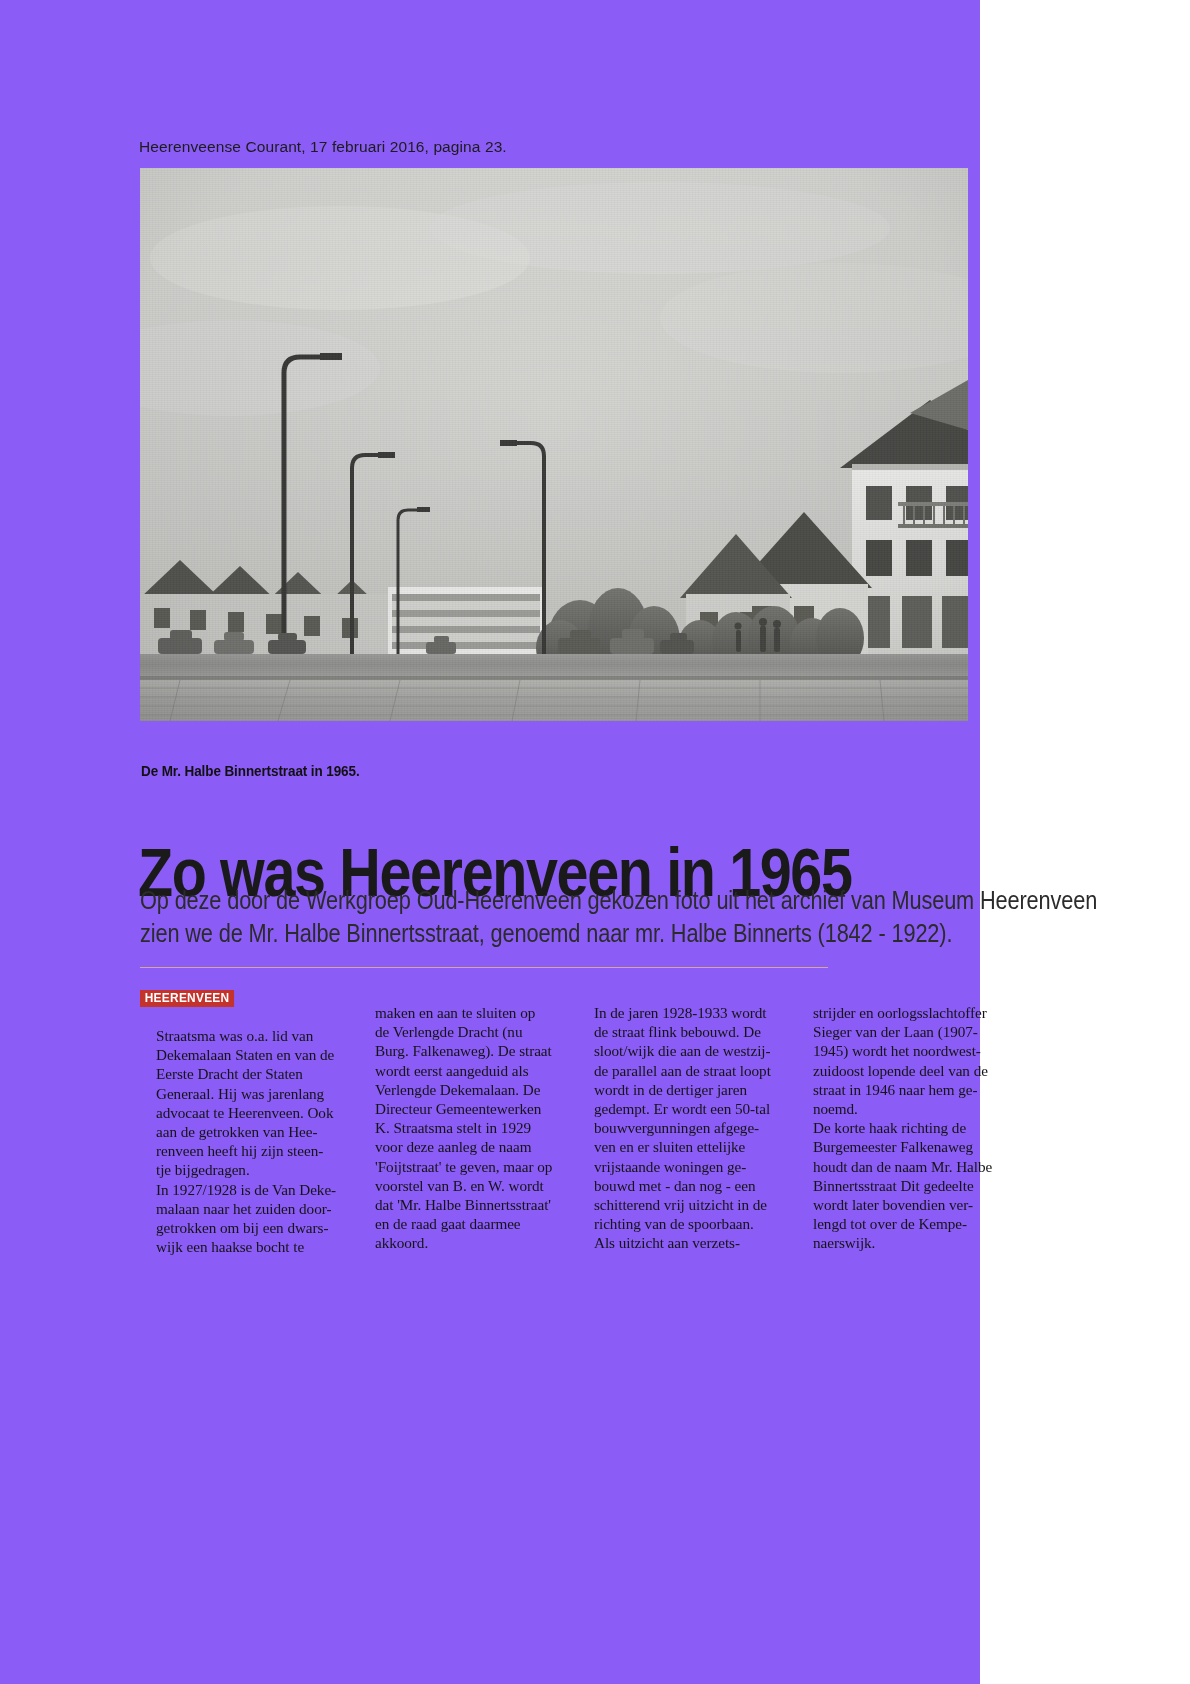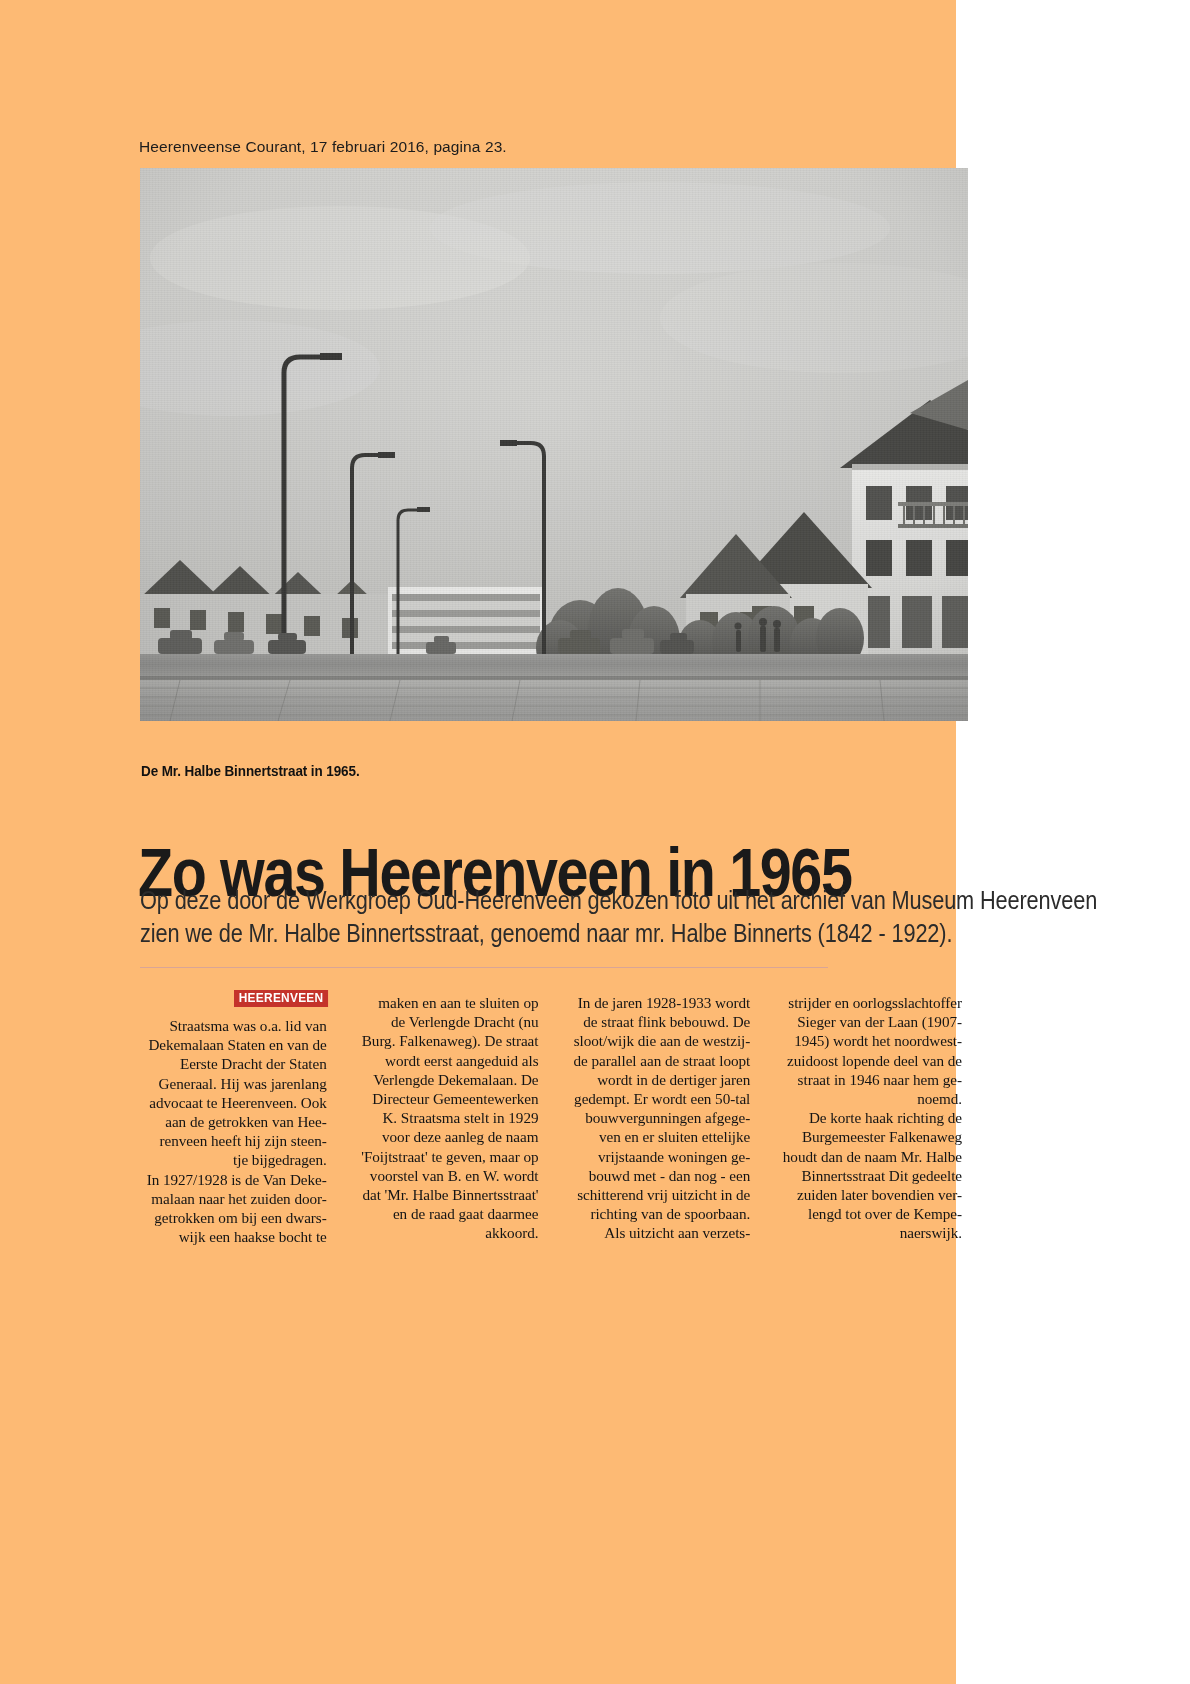--- a/index.html
+++ b/index.html
@@ -13,21 +13,22 @@
     font-family: "Liberation Sans", sans-serif;
     position: relative;
     overflow: hidden;
   }
 
   .page {
     position: absolute;
     left: 0; top: 0;
     width: 956px;
     height: 1684px;
-    background: #fdba74;
+    background: #8b5cf6;
+    padding-left: 24px;
   }
 
   
   .source-line {
     position: absolute;
     left: 139px;
     top: 138px;
     font-size: 15.5px;
     color: #1c1c1c;
     letter-spacing: 0.1px;
@@ -121,33 +122,32 @@
   }
 
   
   .columns {
     position: absolute;
     left: 140px;
     top: 987px;
     width: 828px;
     display: flex;
     gap: 12px;
-    text-align: right;
   }
   .col {
     width: 200px;
     margin-right: 7px;
     font-family: "Liberation Serif", serif;
     font-size: 15.2px;
     line-height: 19.2px;
     color: #141414;
     letter-spacing: -0.05px;
   }
   .col:last-child { margin-right: 0; }
-  .col p { margin: 6px; }
+  .col p { margin: 16px; }
   .col .ln { display: block; white-space: nowrap; }
 
   .badge {
     display: inline-block;
     background: #c4332b;
     color: #ffffff;
     font-family: "Liberation Sans Narrow", "Liberation Sans", sans-serif;
     font-weight: bold;
     font-size: 12.5px;
     letter-spacing: 0.3px;
@@ -449,21 +449,21 @@
         <span class="ln">strijder en oorlogsslachtoffer</span>
         <span class="ln">Sieger van der Laan (1907-</span>
         <span class="ln">1945) wordt het noordwest-</span>
         <span class="ln">zuidoost lopende deel van de</span>
         <span class="ln">straat in 1946 naar hem ge-</span>
         <span class="ln">noemd.</span>
         <span class="ln">De korte haak richting de</span>
         <span class="ln">Burgemeester Falkenaweg</span>
         <span class="ln">houdt dan de naam Mr. Halbe</span>
         <span class="ln">Binnertsstraat Dit gedeelte</span>
-        <span class="ln">zuiden later bovendien ver-</span>
+        <span class="ln">wordt later bovendien ver-</span>
         <span class="ln">lengd tot over de Kempe-</span>
         <span class="ln">naerswijk.</span>
       </p>
     </div>
 
   </div>
 
 </div>
 
 </body></html>

